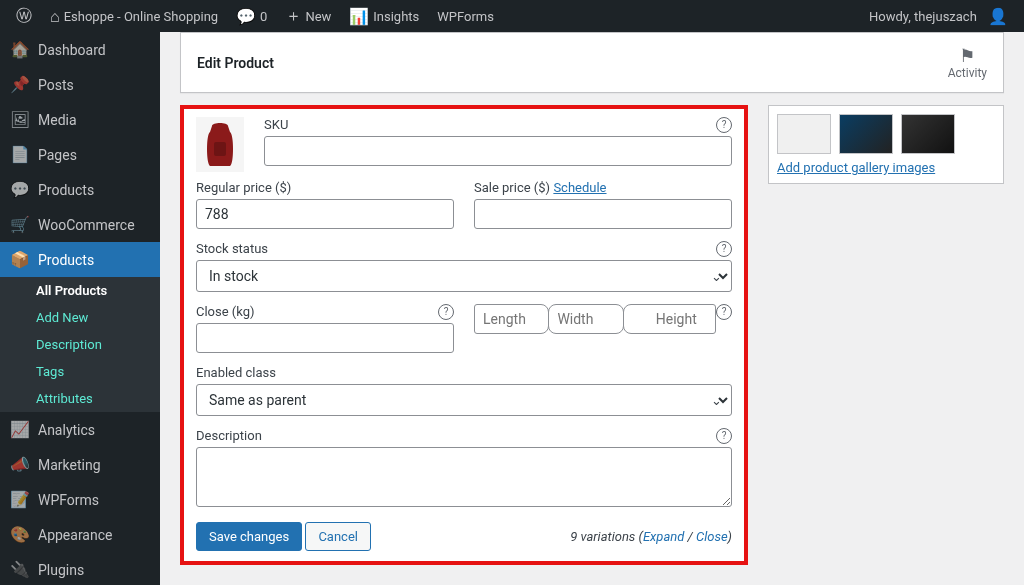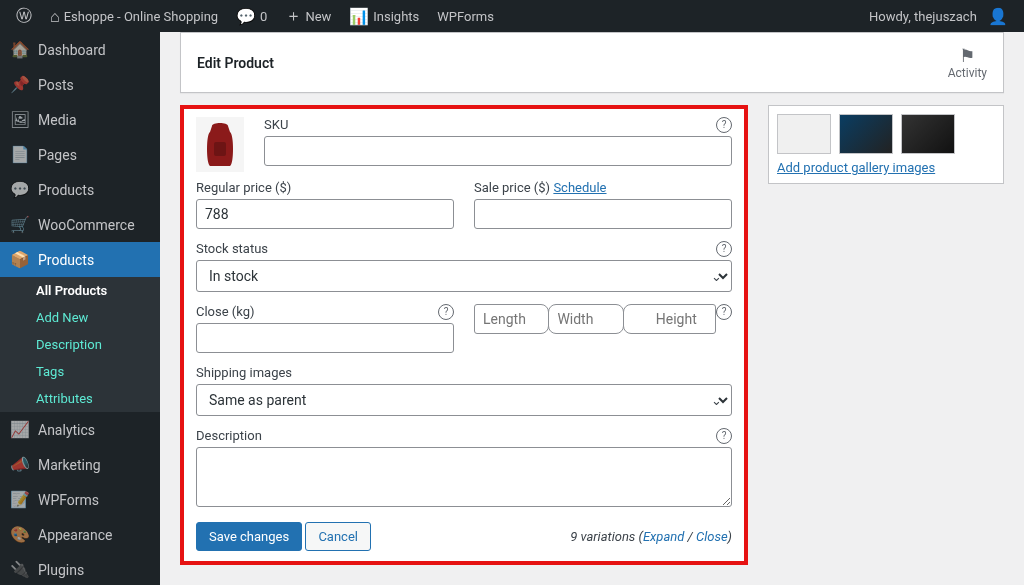--- a/index.html
+++ b/index.html
@@ -222,21 +222,21 @@
               <div class="dims">
                 <input type="text" placeholder="Length" style="">
                 <input type="text" placeholder="Width" style="">
                 <input type="text" placeholder="Height" style="">
               </div>
             </div>
           </div>
 
           <div class="row">
             <div class="col">
-              <label class="lbl">Shipping images</label>
+              <label class="lbl">Enabled class</label>
               <div class="select-wrap">
                 <select><option>Same as parent</option></select>
                 <span class="select-arrow">⌄</span>
               </div>
             </div>
           </div>
 
           <div class="row">
             <div class="col">
               <span class="help-icon">?</span>

